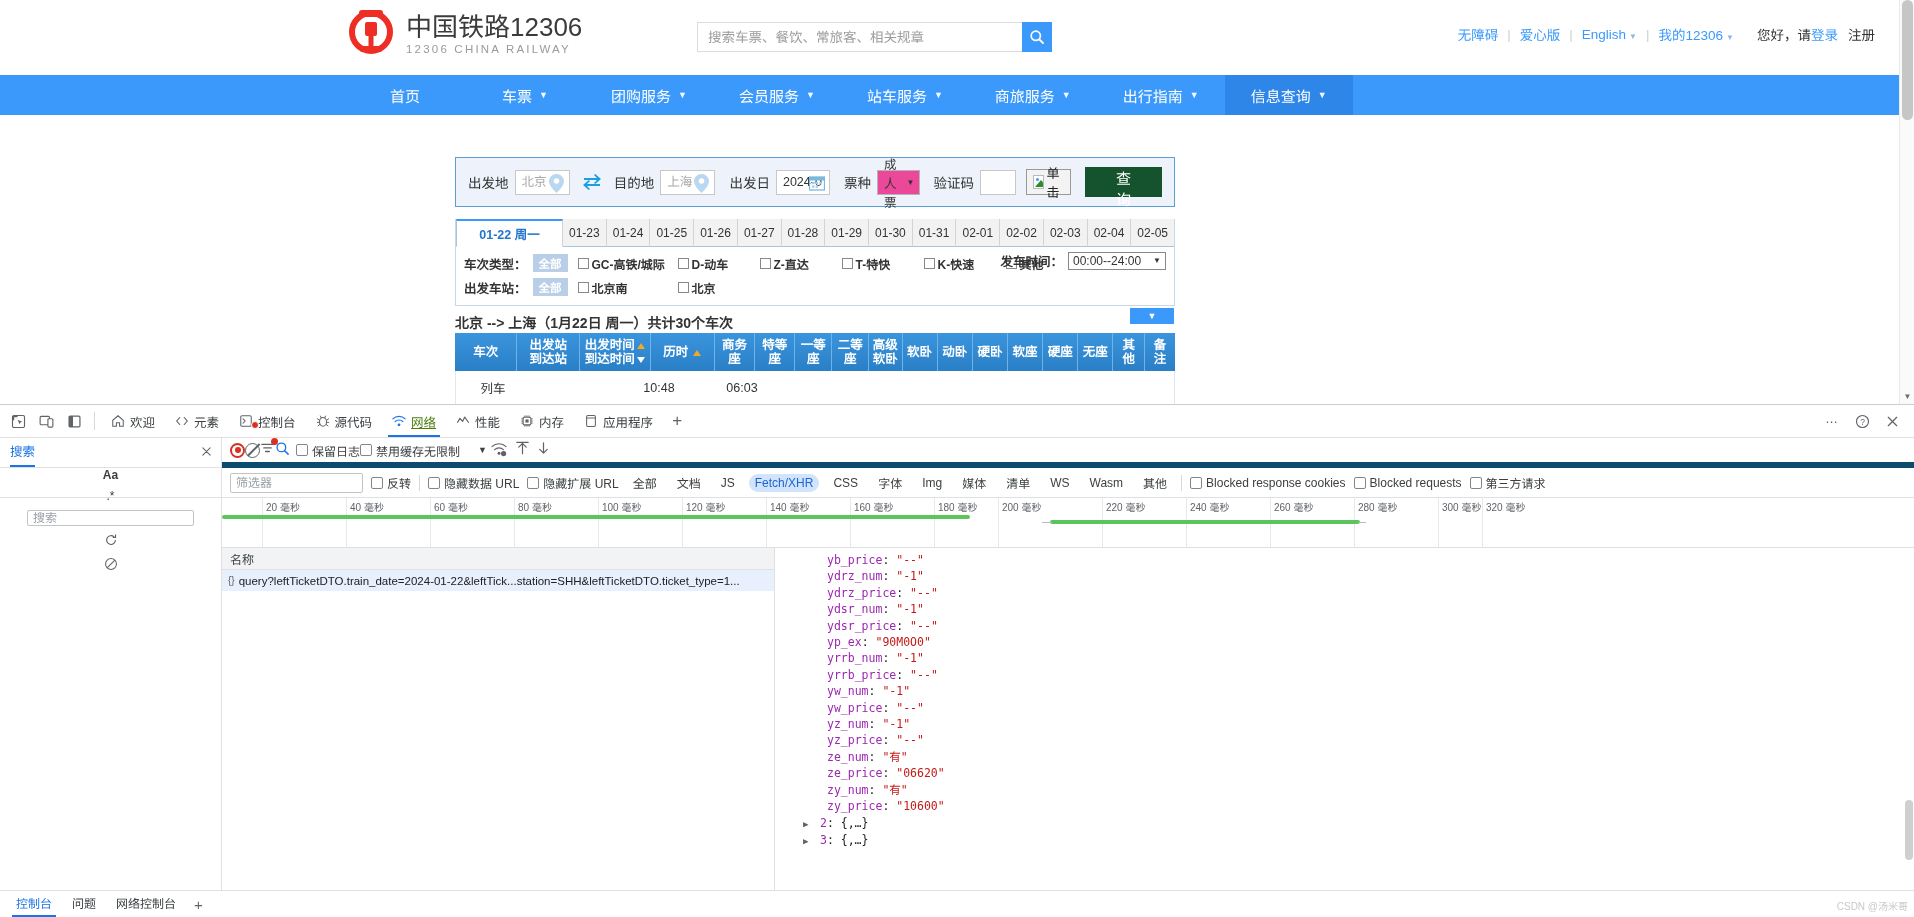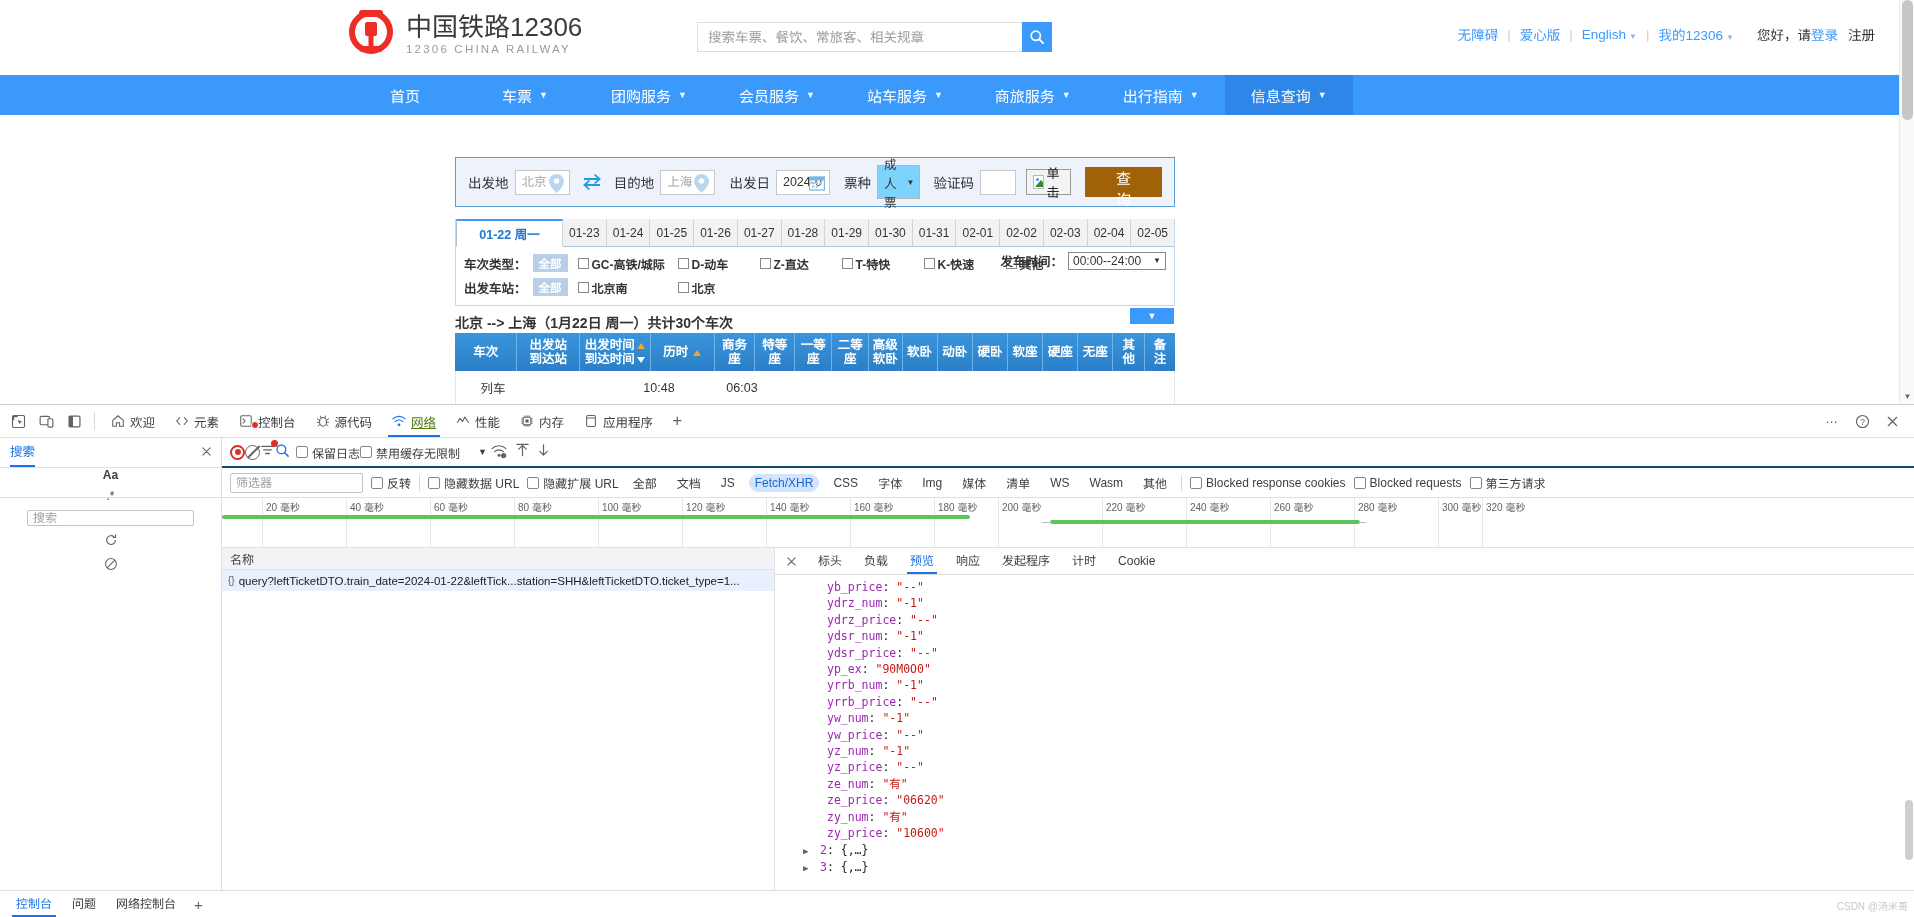--- a/index.html
+++ b/index.html
@@ -104,21 +104,21 @@
   .qfield input {
     border: none; outline: none; height: 23px; padding: 0 6px; font-size: 12.5px;
     background: transparent; font-family: "Liberation Sans", sans-serif;
     color: #333; width: 100%;
   }
   .qfield input::placeholder { color: #a9a9a9; }
   .pin { position: absolute; right: 5px; top: 3px; }
   .swap-icon { margin: 0 12px; display:flex; align-items:center; }
   .date-ico { position: absolute; right: 4px; top: 4px; }
   .qselect {
-    height: 34px; border: 1px solid #b5b5b5; background: #7dd3fc; font-size: 12.5px;
+    height: 25px; border: 1px solid #b5b5b5; background: #ec4899; font-size: 12.5px;
     padding: 0 4px 0 6px; color: #333; font-family: "Liberation Sans", sans-serif;
     display:flex; align-items:center; gap:10px; cursor: pointer;
   }
   .qselect .cv { font-size: 8px; color: #333; }
   .captcha-input { width: 62px; }
   .click-btn {
     height: 26px; border: 1px solid #9a9a9a; background: #f3f3f3; display: flex;
     align-items: center; gap: 2px; padding: 0 6px; font-size: 13px; color: #222;
     cursor: pointer;
   }
@@ -129,21 +129,21 @@
   .broken-img::before {
     content: ''; position: absolute; left: 1px; bottom: 1px;
     border-left: 6px solid transparent; border-right: 6px solid transparent;
     border-bottom: 7px solid #2e8b2e;
   }
   .broken-img::after {
     content: ''; position: absolute; left: 2px; top: 2px; width: 3px; height: 3px;
     background: #3b99fc; border-radius: 50%;
   }
   .query-submit {
-    margin-left: 14px; background: #a16207; color: #fff; border: none;
+    margin-left: 14px; background: #14532d; color: #fff; border: none;
     height: 30px; padding: 0 30px; font-size: 15px; cursor: pointer;
     font-family: "Liberation Sans", sans-serif;
   }
 
   
   .date-panel {
     position: absolute; left: 455px; top: 219px; width: 720px;
     border: 1px solid #c7d8ea; border-top: none; background: #fff;
   }
   .date-tabs { display: flex; height: 28px; background: #f2f2f2; }
@@ -265,21 +265,21 @@
     padding: 0 5px; font-size: 12px; outline: none;
     font-family: "Liberation Sans", sans-serif;
   }
   .search-toolbar input::placeholder { color: #9aa0a6; }
   .search-results { flex: 1; }
 
   
   .net-pane { flex: 1; display: flex; flex-direction: column; min-width: 0; }
   .net-toolbar {
     height: 30px; display: flex; align-items: center; padding: 0 8px;
-    border-bottom: 2px solid #0c4a6e;
+    border-bottom: 6px solid #0c4a6e;
   }
   .net-toolbar2 {
     height: 30px; display: flex; align-items: center; gap: 8px; padding: 0 8px;
     border-bottom: 1px solid #e0e0e0;
   }
   .rec-btn {
     width: 15px; height: 15px; border-radius: 50%; border: 2px solid #d93025;
     display: inline-block; position: relative;
   }
   .rec-btn::after {
@@ -916,34 +916,20 @@
             </div>
             <div class="spacer"></div>
             <div class="req-status">
               <span>1 / 5 次请求</span>
               <span>已传输2.5 kB/4.9 kB</span>
               <span>46.7 kB /50.5 kB 资源</span>
             </div>
           </div>
 
           <div class="detail-pane">
-            <div class="detail-tabs">
-              <span style="padding:0 9px 0 4px;display:flex;align-items:center">
-                <svg width="13" height="13" viewBox="0 0 16 16">
-                    <path d="M3.5 3.5l9 9M12.5 3.5l-9 9" stroke="#5f6368" stroke-width="1.3" stroke-linecap="round"></path>
-                  </svg>
-              </span>
-              <span class="dtab">标头</span>
-              <span class="dtab">负载</span>
-              <span class="dtab active">预览</span>
-              <span class="dtab">响应</span>
-              <span class="dtab">发起程序</span>
-              <span class="dtab">计时</span>
-              <span class="dtab">Cookie</span>
-            </div>
 
             <div class="json-view">
               <div class="jline"><span class="jkey">yb_price</span>: <span class="jstr">"--"</span></div>
               <div class="jline"><span class="jkey">ydrz_num</span>: <span class="jstr">"-1"</span></div>
               <div class="jline"><span class="jkey">ydrz_price</span>: <span class="jstr">"--"</span></div>
               <div class="jline"><span class="jkey">ydsr_num</span>: <span class="jstr">"-1"</span></div>
               <div class="jline"><span class="jkey">ydsr_price</span>: <span class="jstr">"--"</span></div>
               <div class="jline"><span class="jkey">yp_ex</span>: <span class="jstr">"90M0O0"</span></div>
               <div class="jline"><span class="jkey">yrrb_num</span>: <span class="jstr">"-1"</span></div>
               <div class="jline"><span class="jkey">yrrb_price</span>: <span class="jstr">"--"</span></div>

